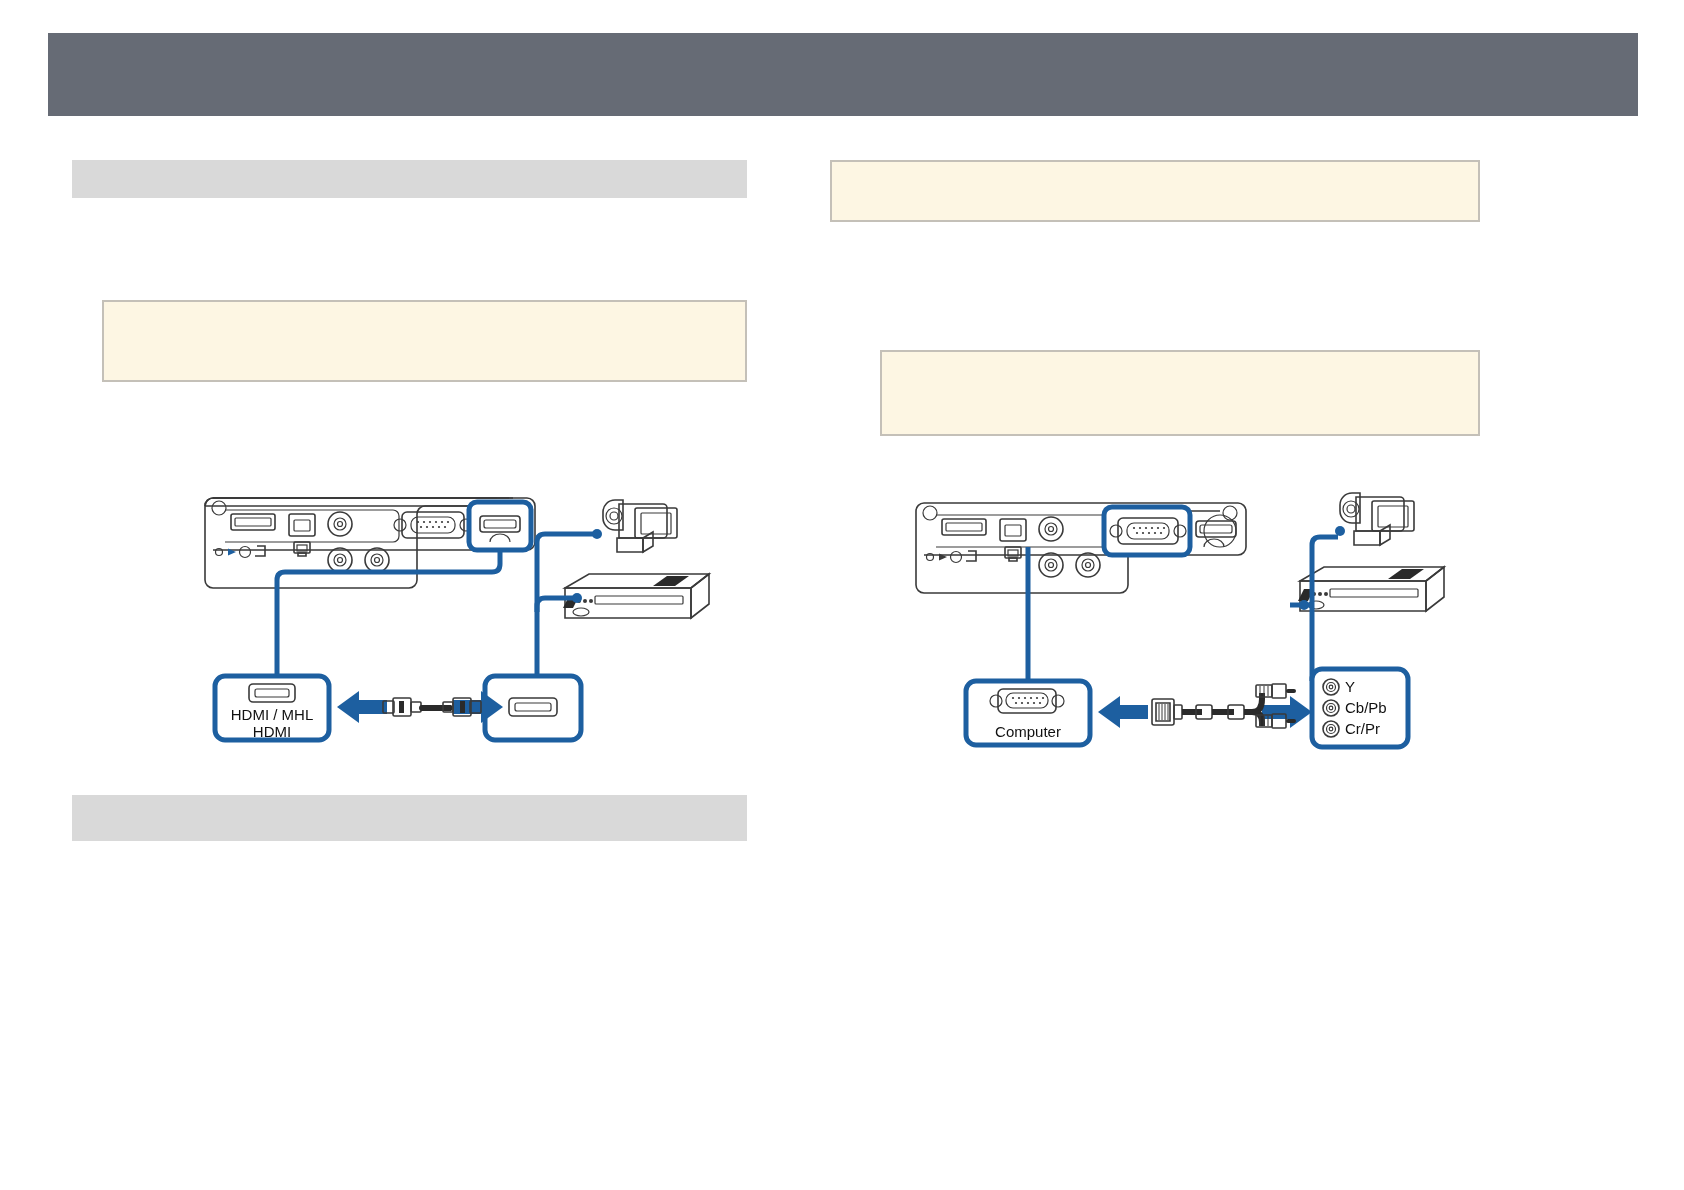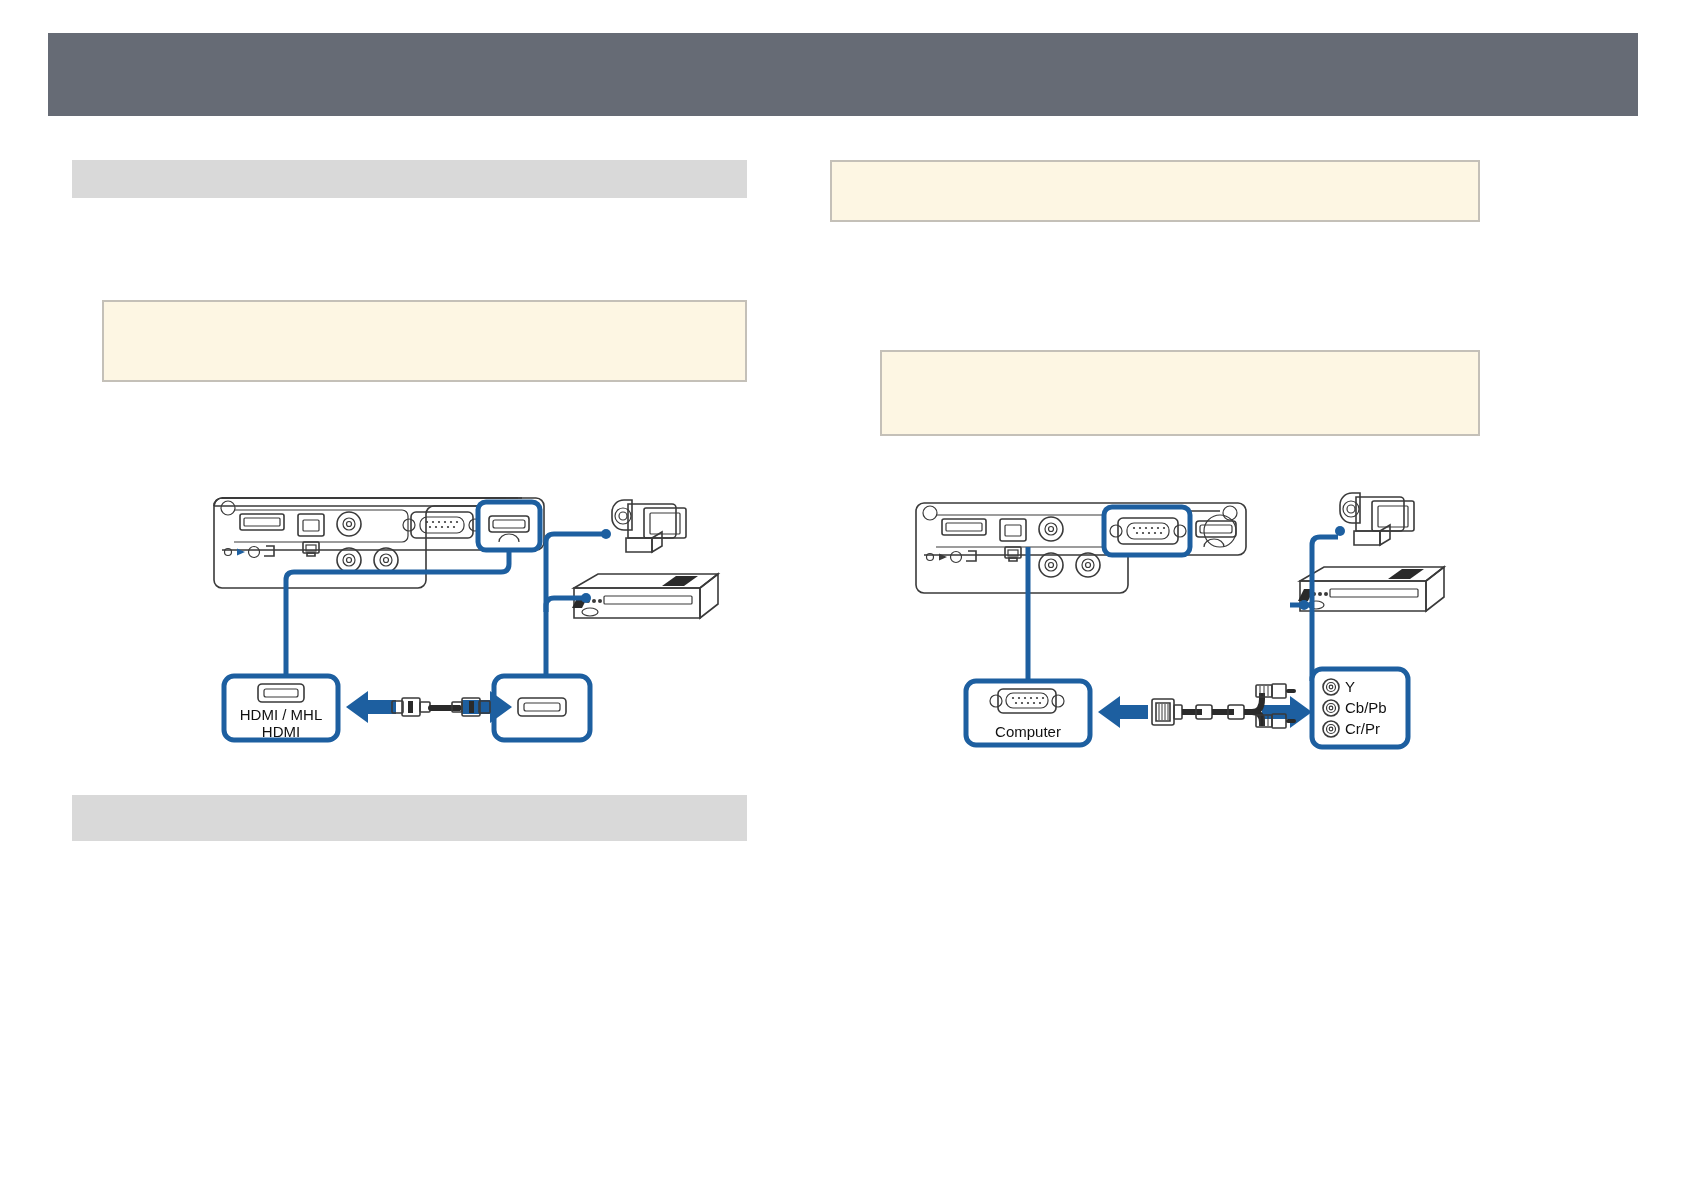--- a/index.html
+++ b/index.html
@@ -110,21 +110,21 @@
   <div class="col-left">
 
     <div class="section-bar" style="left:0px; top:10px; width:675px; height:38px;"></div>
 
     <div class="body-text" style="left:30px; top:72px; width:640px; height:60px;"></div>
 
     <div class="note-box" style="left:30px; top:150px; width:645px; height:82px;"></div>
 
     <div class="body-text" style="left:30px; top:250px; width:640px; height:70px;"></div>
 
-    <div class="diagram" style="left:134px; top:330px;">
+    <div class="diagram" style="left:125px; top:330px;">
       <svg width="520" height="270" viewBox="0 0 520 270" xmlns="http://www.w3.org/2000/svg">
         <defs>
           <style>
             .ln { fill:none; stroke:#3a3a3a; stroke-width:1.6; }
             .lnt { fill:none; stroke:#3a3a3a; stroke-width:1.2; }
             .blu { fill:none; stroke:#1d5fa0; stroke-width:5; }
             .bluthin { fill:none; stroke:#1d5fa0; stroke-width:4.5; }
             .bfill { fill:#1d5fa0; }
             .wfill { fill:#ffffff; }
             .lbl { font-family:"Liberation Sans", sans-serif; font-size:15px; fill:#111; }

